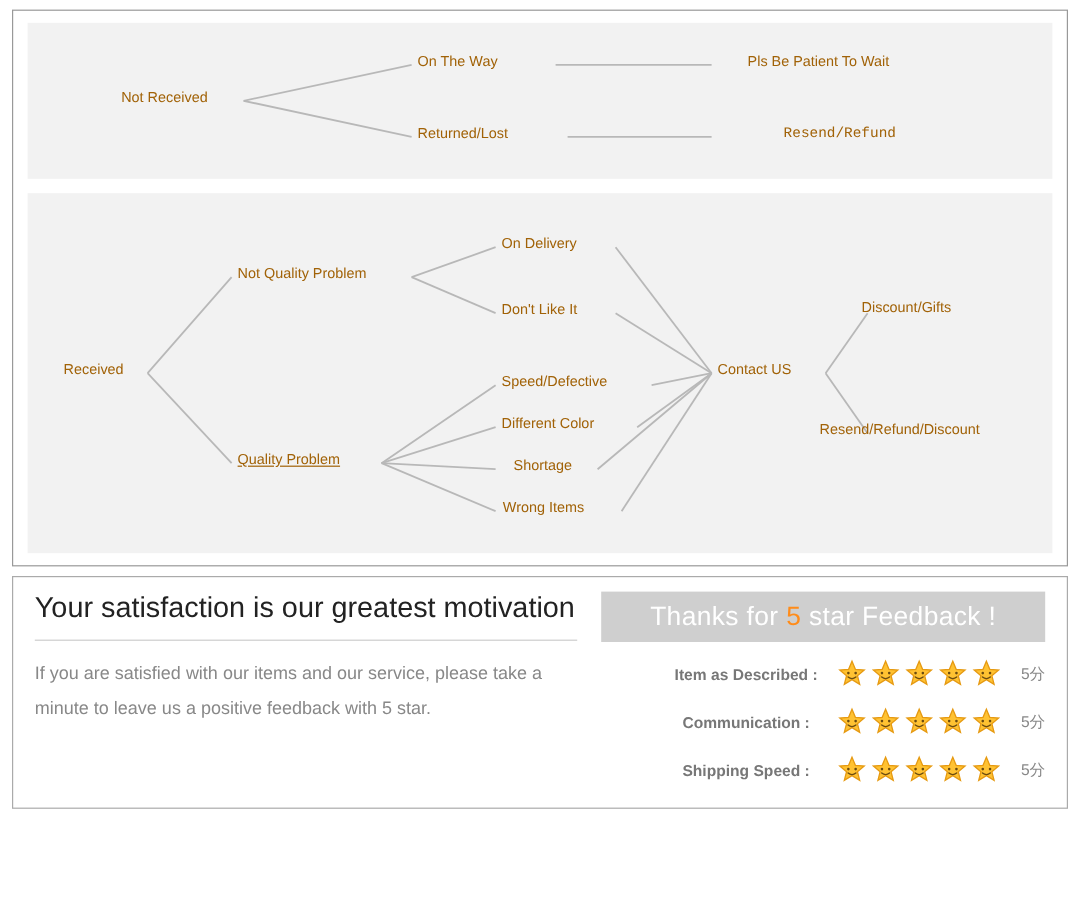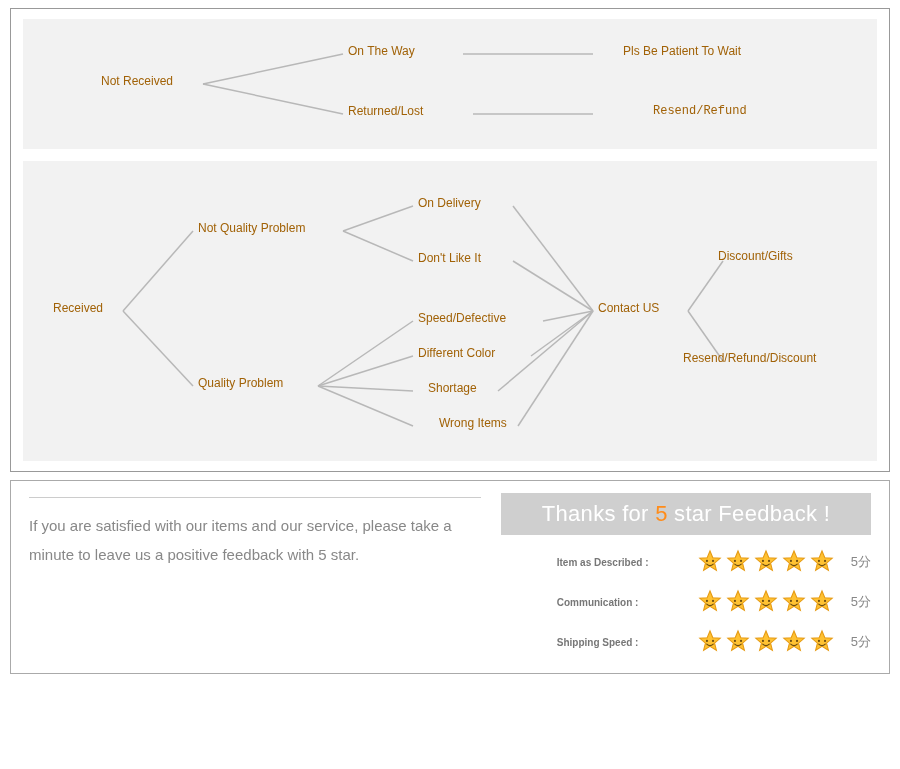--- a/index.html
+++ b/index.html
@@ -10,21 +10,21 @@
   .lbl { position: absolute; font-size: 12px; color: #a16207; white-space: nowrap; }
   .feedback-box { border: 1px solid #aaa; margin: 8px 10px; padding: 12px 18px 18px; display: flex; gap: 20px; }
   .fb-left { flex: 1; }
   .fb-left h2 { font-size: 24px; font-weight: 400; color: #222; margin-bottom: 12px; }
   .fb-hr { border: none; border-top: 1px solid #ccc; margin: 4px 0 14px; }
   .fb-left p { color: #888; font-size: 15px; line-height: 1.9; }
   .fb-right { width: 370px; }
   .thanks-bar { background: #cfcfcf; color: #fff; padding: 8px 10px; font-size: 22px; font-weight: 400; letter-spacing: .3px; text-align: center; }
   .thanks-bar .five { color: #ff8c1a; }
   .rating-row { display: flex; align-items: center; justify-content: flex-end; margin-top: 14px; gap: 10px; }
-  .rating-row .rl { color: #777; font-size: 10px; font-weight: 600; min-width: 130px; text-align: left; }
+  .rating-row .rl { color: #777; font-size: 13px; font-weight: 600; min-width: 130px; text-align: center; }
   .stars { display: flex; gap: 2px; }
   .star-svg { width: 26px; height: 26px; }
   .score { color: #888; font-size: 13px; margin-left: 6px; }
 </style>
 </head>
 <body>
 
 <div class="outer-box">
 
   <div class="panel" style="height:130px;">
@@ -60,35 +60,36 @@
       <line x1="520" y1="160" x2="570" y2="150" stroke="#b8b8b8" stroke-width="1.5"></line>
       <line x1="508" y1="195" x2="570" y2="150" stroke="#b8b8b8" stroke-width="1.5"></line>
       <line x1="475" y1="230" x2="570" y2="150" stroke="#b8b8b8" stroke-width="1.5"></line>
       <line x1="495" y1="265" x2="570" y2="150" stroke="#b8b8b8" stroke-width="1.5"></line>
 
       <line x1="665" y1="150" x2="700" y2="100" stroke="#b8b8b8" stroke-width="1.5"></line>
       <line x1="665" y1="150" x2="700" y2="200" stroke="#b8b8b8" stroke-width="1.5"></line>
     </svg>
     <span class="lbl" style="left:30px;  top:140px;">Received</span>
     <span class="lbl" style="left:175px; top:60px;text-align:center;">Not Quality Problem</span>
-    <span class="lbl" style="left:175px; top:215px;">Quality Problem</span>
+    <span class="lbl" style="left:175px; top:215px;text-decoration:underline;">Quality Problem</span>
     <span class="lbl" style="left:395px; top:35px;">On Delivery</span>
     <span class="lbl" style="left:395px; top:90px;">Don't Like It</span>
     <span class="lbl" style="left:395px; top:150px;">Speed/Defective</span>
     <span class="lbl" style="left:395px; top:185px;">Different Color</span>
     <span class="lbl" style="left:405px; top:220px;">Shortage</span>
-    <span class="lbl" style="left:416px; top:255px;">Wrong Items</span>
+    <span class="lbl" style="left:396px; top:255px;">Wrong Items</span>
     <span class="lbl" style="left:575px; top:140px;">Contact US</span>
     <span class="lbl" style="left:695px; top:88px;">Discount/Gifts</span>
     <span class="lbl" style="left:660px; top:190px;">Resend/Refund/Discount</span>
   </div>
 </div>
 
 <div class="feedback-box">
   <div class="fb-left">
+    <h2>Your satisfaction is our greatest motivation</h2>
     <hr class="fb-hr">
     <p>If you are satisfied with our items and our service, please take a minute to leave us a positive feedback with 5 star.</p>
   </div>
   <div class="fb-right">
     <div class="thanks-bar">
       <span>Thanks for </span><span class="five">5</span><span> star Feedback !</span>
     </div>
     <div id="ratings">
         <div class="rating-row">
           <span class="rl">Item as Described :</span>

